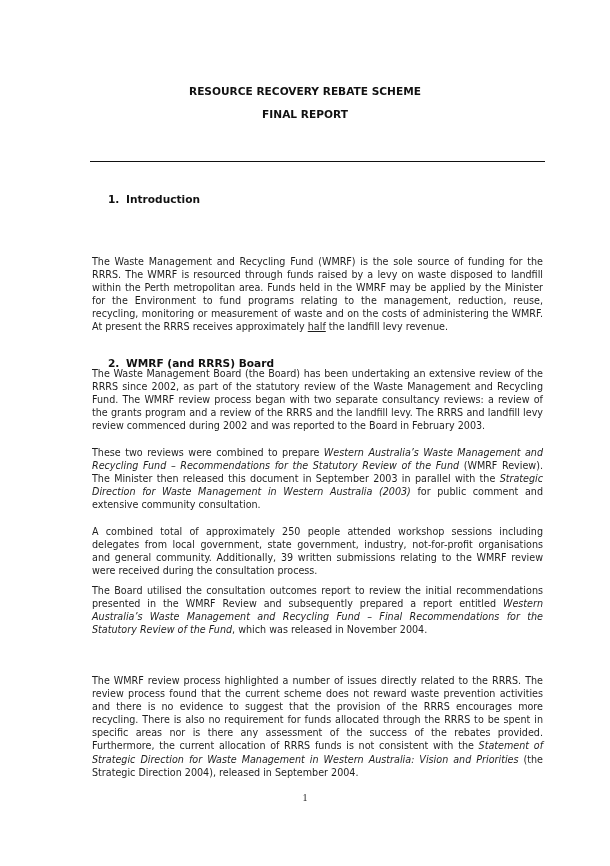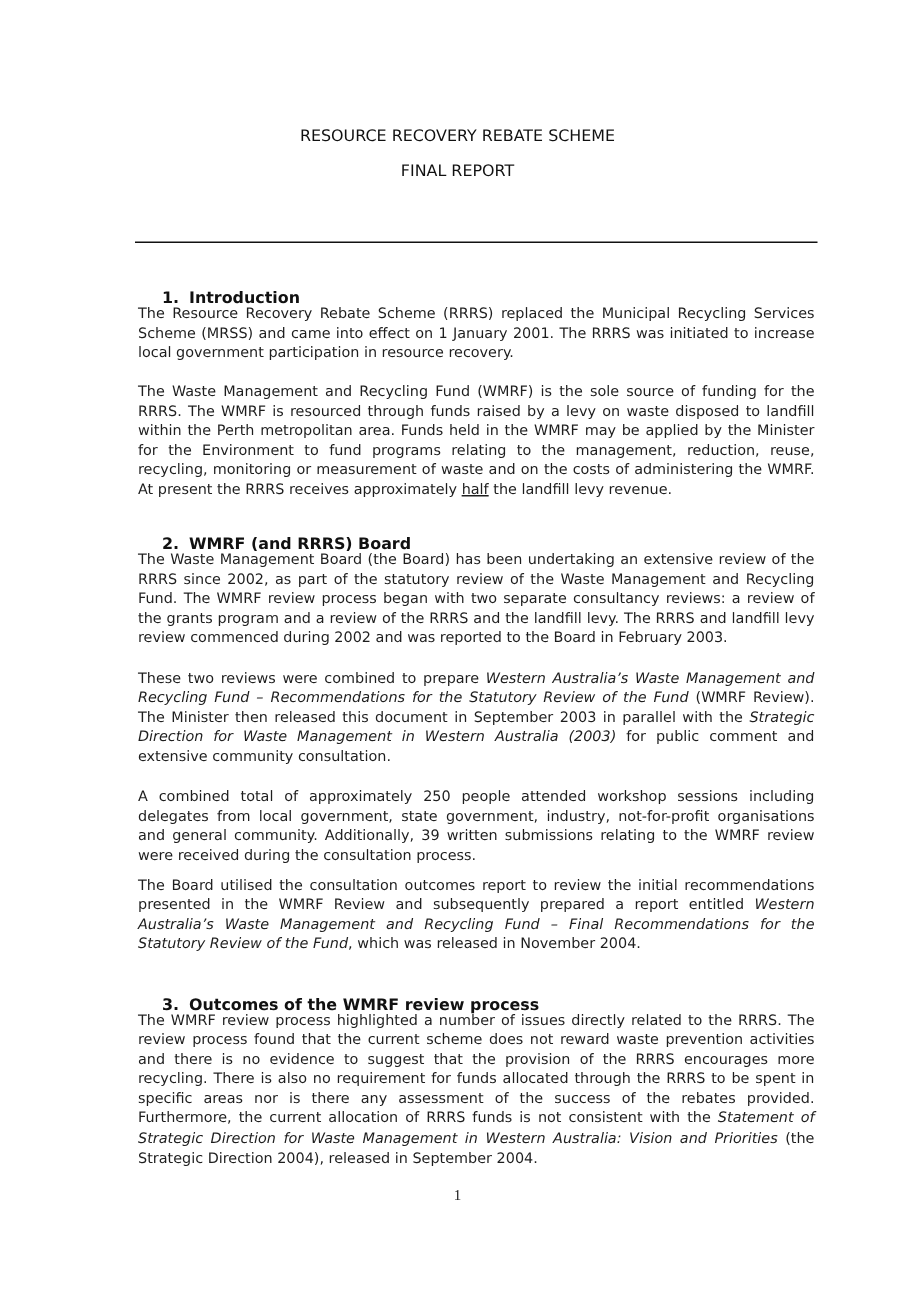--- a/index.html
+++ b/index.html
@@ -1,20 +1,20 @@
 <!DOCTYPE html>
 <html><head>
 <meta charset="utf-8">
 <style>
   html, body { margin: 0; padding: 0; background: #ffffff; }
   body { width: 610px; height: 866px; position: relative; overflow: hidden;
          font-family: "DejaVu Sans", "Liberation Sans", sans-serif; color: #1a1a1a; }
   .page { position: absolute; left: 0; top: 0; width: 610px; height: 866px; }
   .title { position: absolute; left: 0; width: 610px; text-align: center;
-           font-weight: normal; font-size: 10.6px; letter-spacing: 0; color: #111; }
+           font-weight: bold; font-size: 10.6px; letter-spacing: 0; color: #111; }
   .t1 { top: 85px; }
   .t2 { top: 108px; }
   .t3 { top: 133px; font-size: 11.2px; }
   .rule { position: absolute; left: 90px; top: 161px; width: 455px; height: 0;
           border-top: 1.5px solid #111; }
   h2 { position: absolute; left: 92px; margin: 16px; font-size: 10.6px; font-weight: bold; color: #111; }
   h2 .num { display: inline-block; width: 18px; }
   p { position: absolute; left: 92px; width: 451px; margin: 0; font-size: 9.6px;
       line-height: 13.1px; text-align: justify; color: #1e1e1e; }
   em { }
@@ -26,30 +26,26 @@
 <body>
 
 <div class="page">
   <div class="title t1">RESOURCE RECOVERY REBATE SCHEME</div>
   <div class="title t2">FINAL REPORT</div>
   <div class="rule"></div>
 
   <h2 style="top:177px">
     <span class="num">1.</span><span>Introduction</span>
   </h2>
-  <p style="top:203px"><span>The Resource Recovery Rebate Scheme (RRRS) replaced the Municipal Recycling Services Scheme (MRSS) and came into effect on 1 January 2001.  The RRRS was initiated to increase local government participation in resource recovery.</span></p>
   <p style="top:255px"><span>The Waste Management and Recycling Fund (WMRF) is the sole source of funding for the RRRS.  The WMRF is resourced through funds raised by a levy on waste disposed to landfill within the Perth metropolitan area.  Funds held in the WMRF may be applied by the Minister for the Environment to fund programs relating to the management, reduction, reuse, recycling, monitoring or measurement of waste and on the costs of administering the WMRF.   At present the RRRS receives approximately </span><u>half</u><span> the landfill levy revenue.</span></p>
 
   <h2 style="top:341px">
     <span class="num">2.</span><span>WMRF (and RRRS) Board</span>
   </h2>
   <p style="top:367px"><span>The Waste Management Board (the Board) has been undertaking an extensive review of the RRRS since 2002, as part of the statutory review of the Waste Management and Recycling Fund.  The WMRF review process began with two separate consultancy reviews: a review of the grants program and a review of the RRRS and the landfill levy. The RRRS and landfill levy review commenced during 2002 and was reported to the Board in February 2003.</span></p>
   <p style="top:446px"><span>These two reviews were combined to prepare </span><em>Western Australia’s Waste Management and Recycling Fund – Recommendations for the Statutory Review of the Fund</em><span> (WMRF Review). The Minister then released this document in September 2003 in parallel with the </span><em>Strategic Direction for Waste Management in Western Australia (2003)</em><span> for public comment and extensive community consultation.</span></p>
   <p style="top:525px"><span>A combined total of approximately 250 people attended workshop sessions including delegates from local government, state government, industry, not-for-profit organisations and general community.  Additionally, 39 written submissions relating to the WMRF review were received during the consultation process.</span></p>
   <p style="top:584px"><span>The Board utilised the consultation outcomes report to review the initial recommendations presented in the WMRF Review and subsequently prepared a report entitled </span><em>Western Australia’s Waste Management and Recycling Fund – Final Recommendations for the Statutory Review of the Fund</em><span>, which was released in November 2004.</span></p>
 
-  <h2 style="top:648px">
-    <span class="num">3.</span><span>Outcomes of the WMRF review process</span>
-  </h2>
   <p style="top:674px"><span>The WMRF review process highlighted a number of issues directly related to the RRRS.  The review process found that the current scheme does not reward waste prevention activities and there is no evidence to suggest that the provision of the RRRS encourages more recycling. There is also no requirement for funds allocated through the RRRS to be spent in specific areas nor is there any assessment of the success of the rebates provided.  Furthermore, the current allocation of RRRS funds is not consistent with the </span><em>Statement of Strategic Direction for Waste Management in Western Australia: Vision and Priorities</em><span> (the Strategic Direction 2004), released in September 2004.</span></p>
 
   <div class="pagenum">1</div>
 </div>
 
 </body></html>

